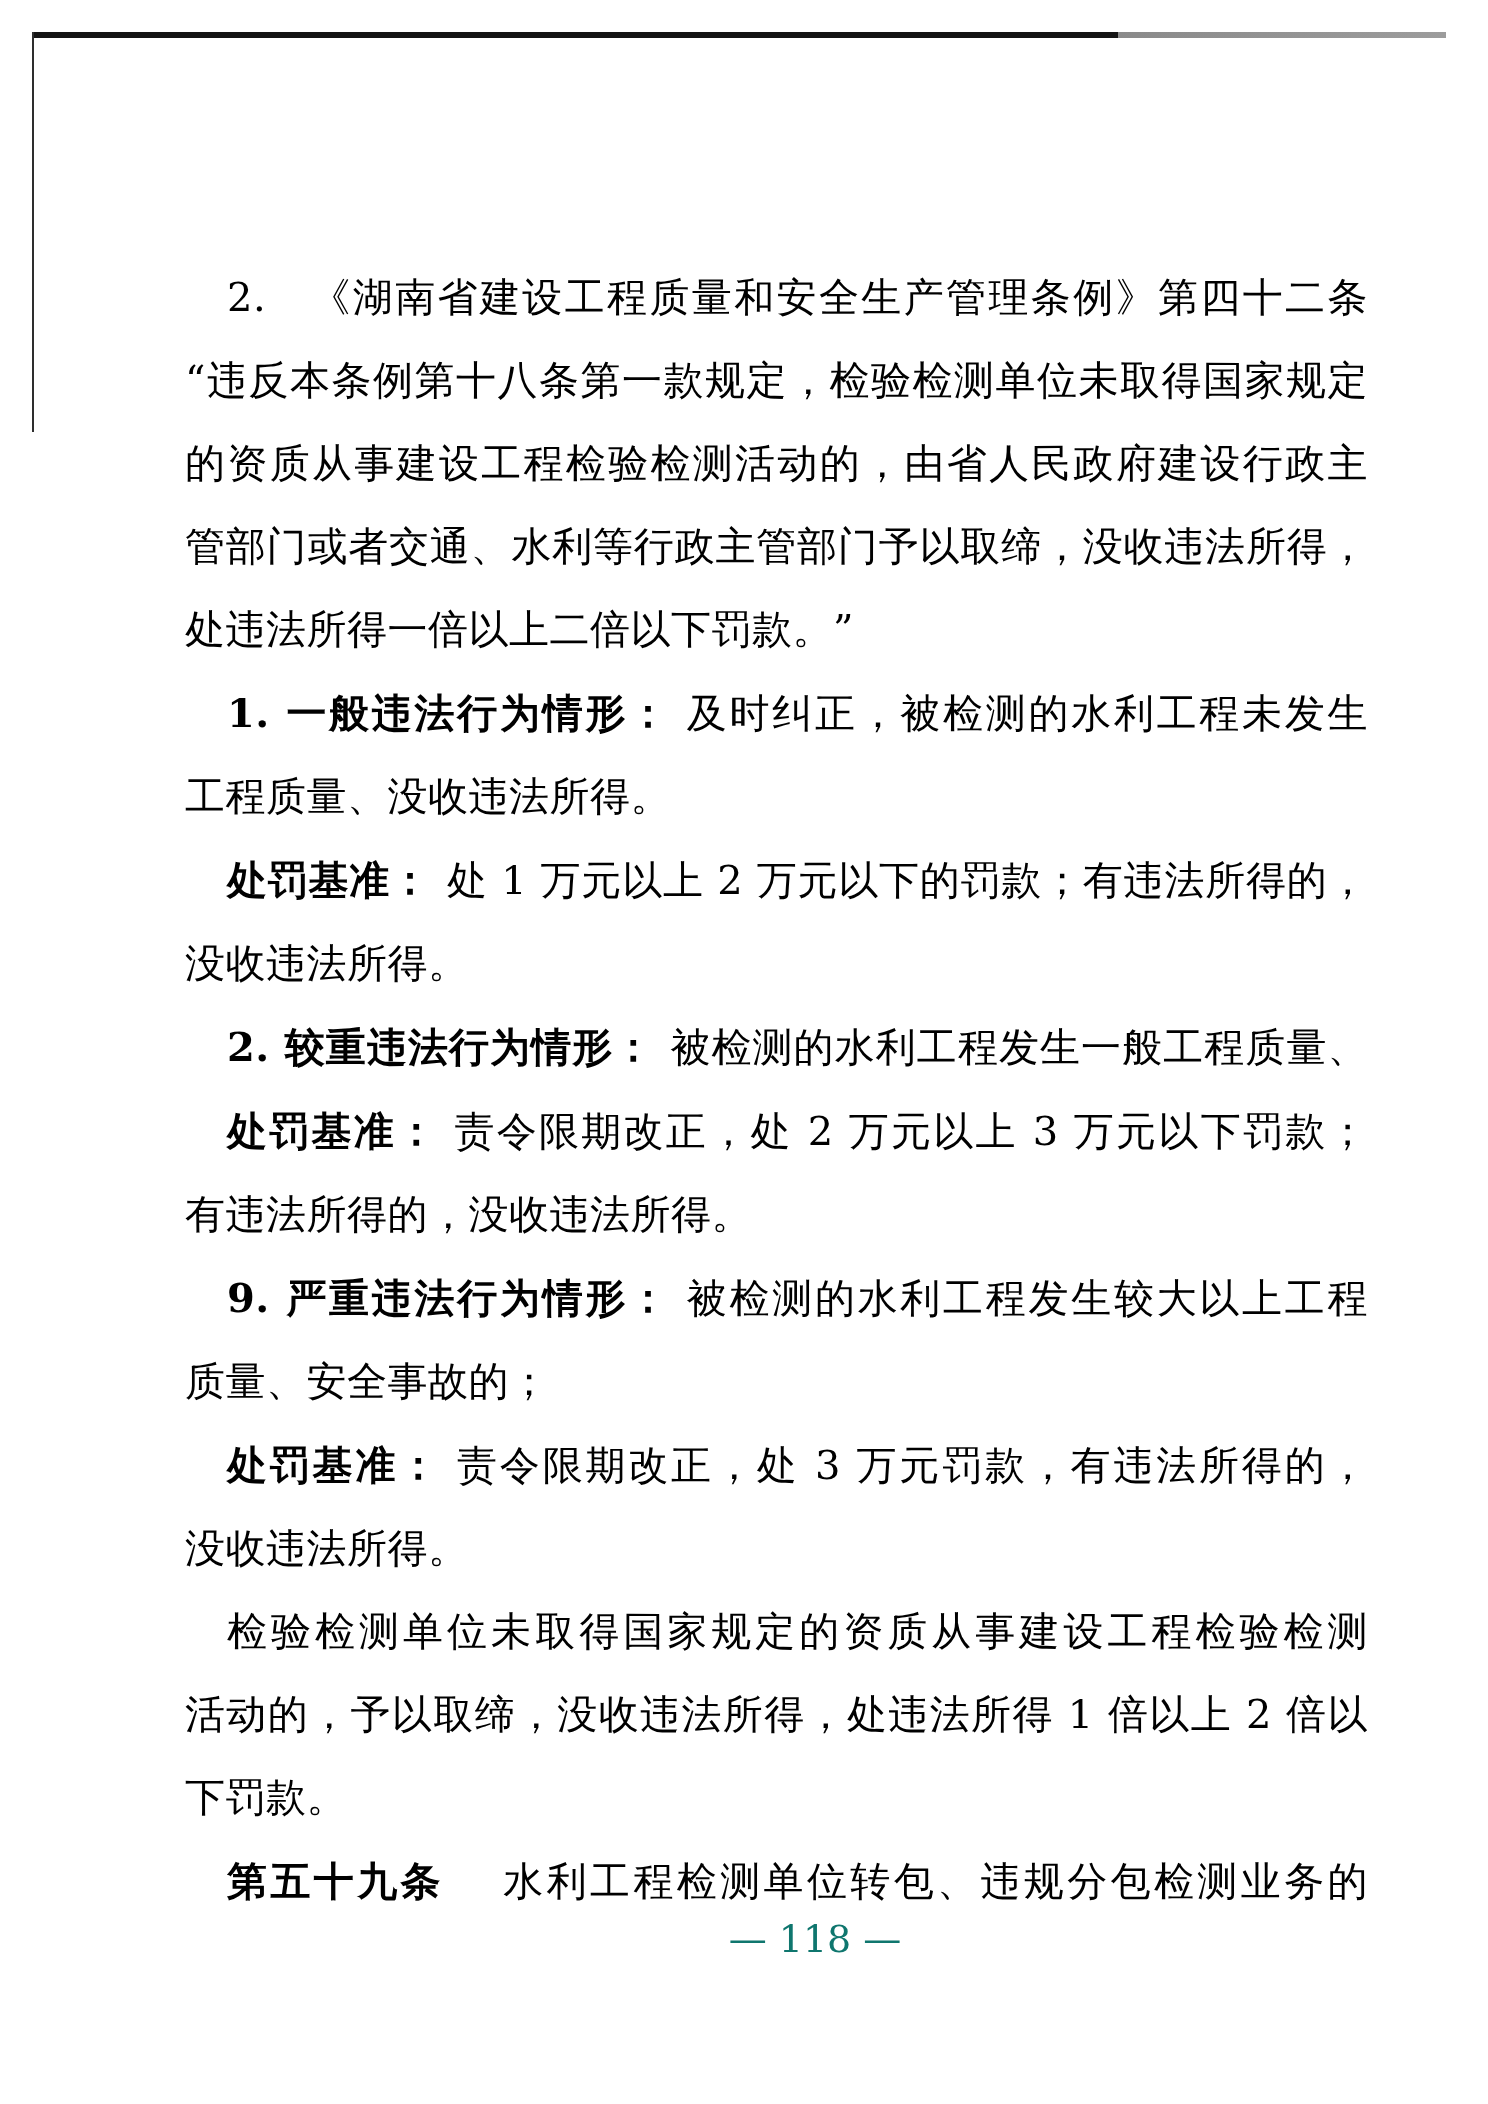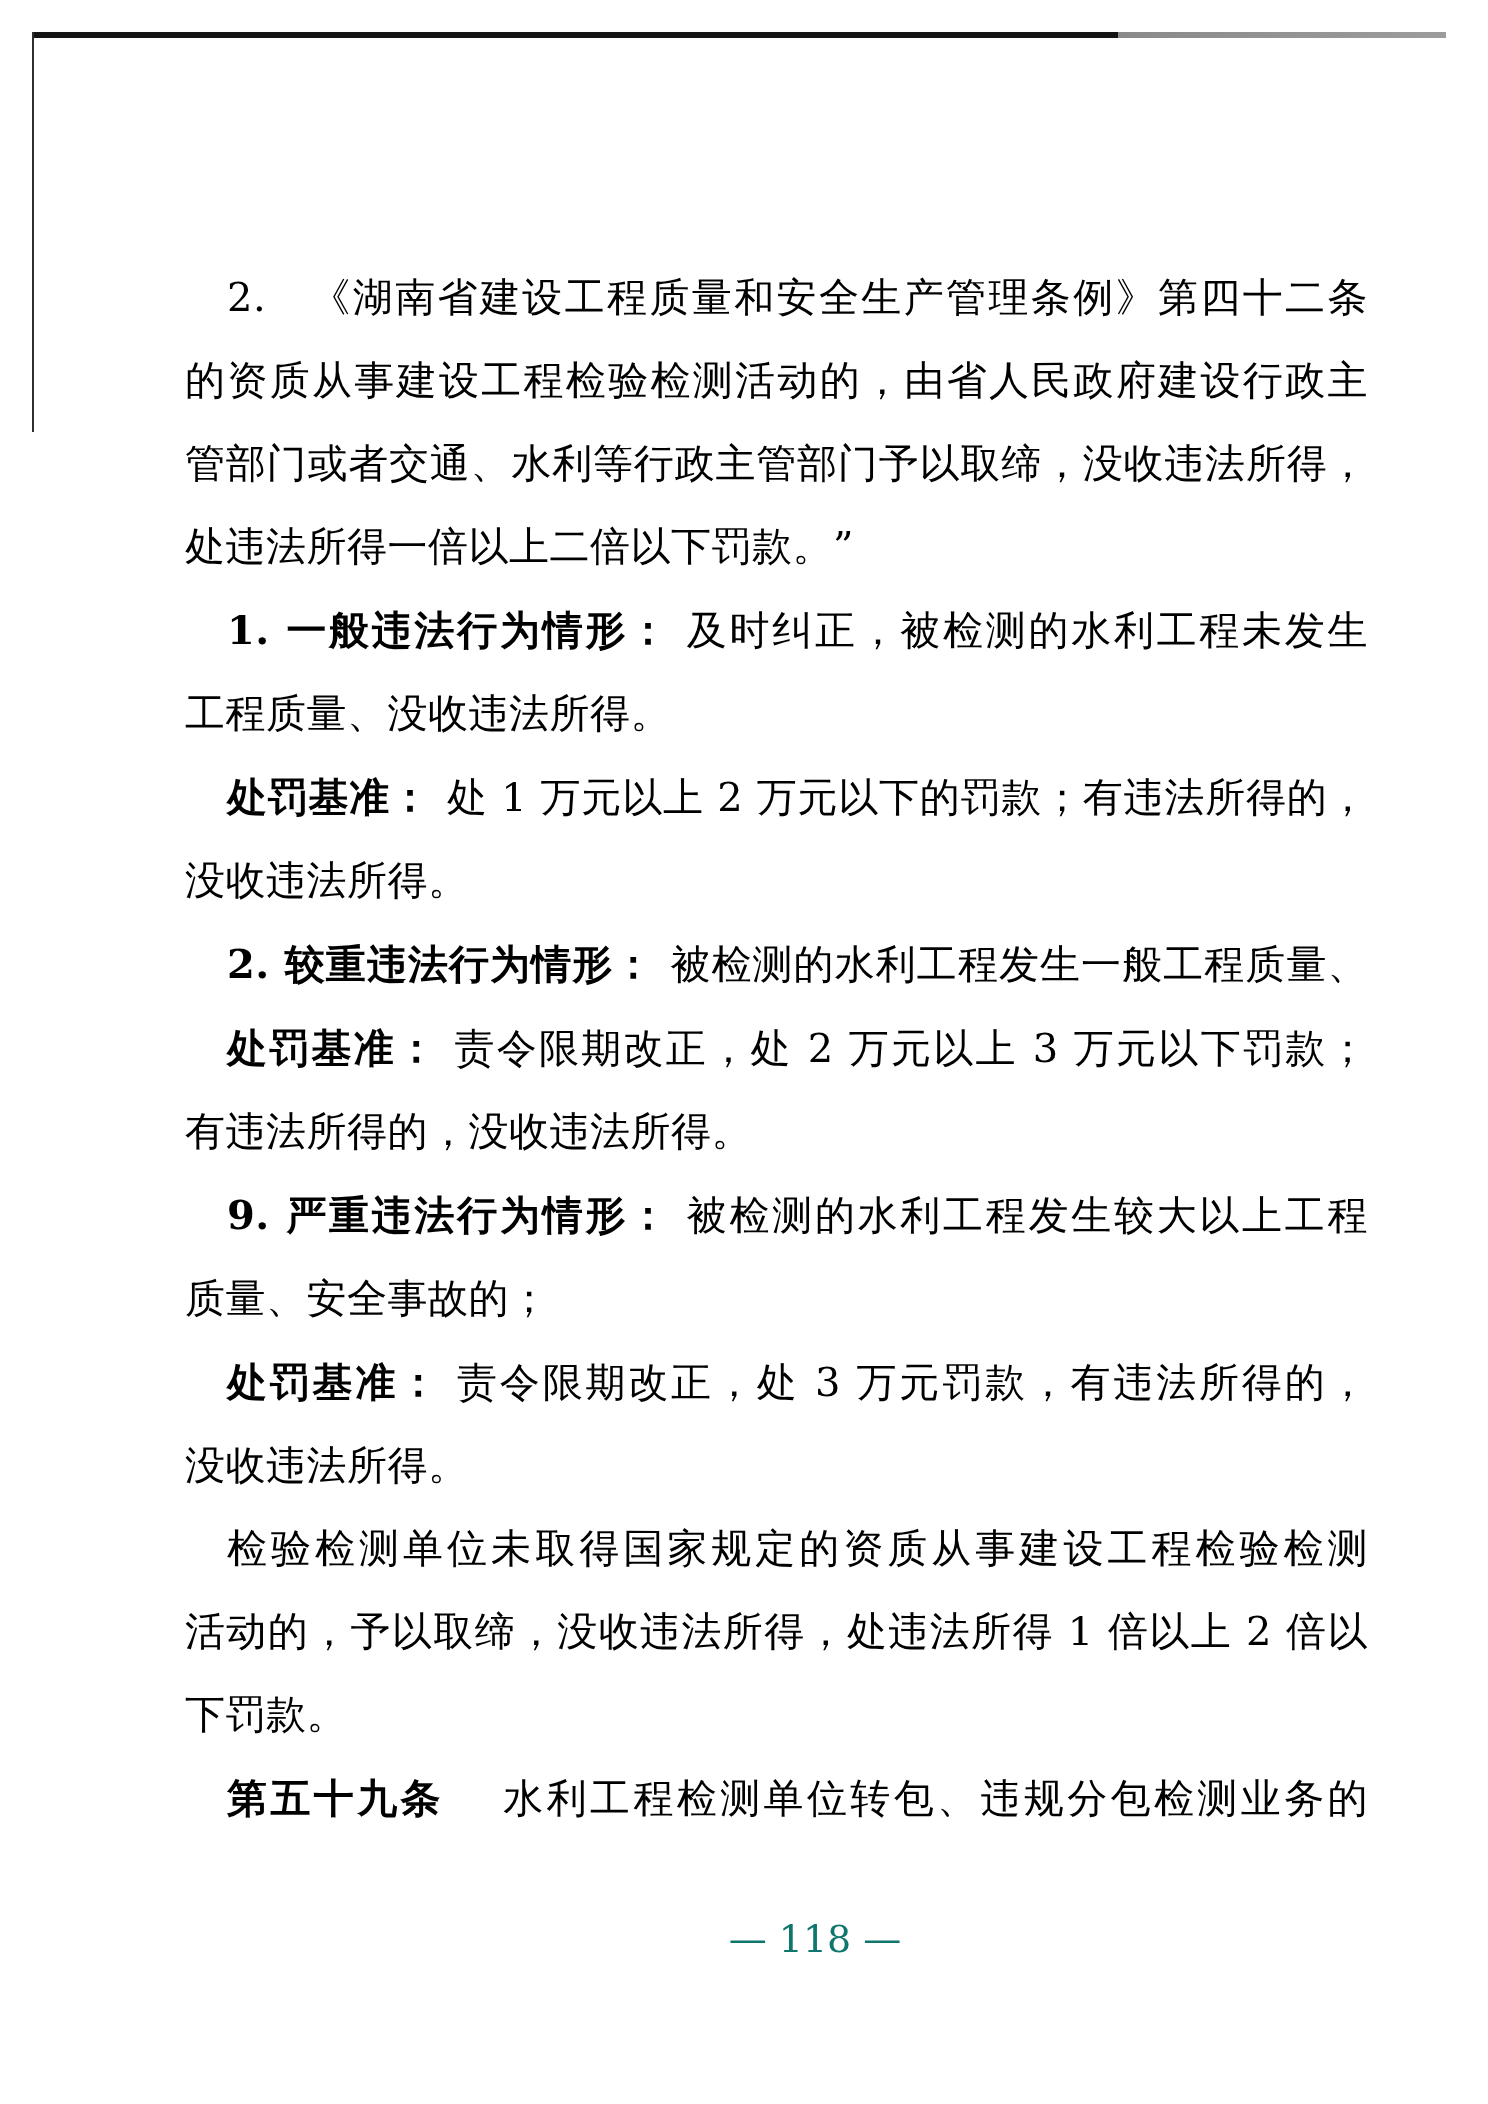--- a/index.html
+++ b/index.html
@@ -75,20 +75,21 @@
 </style>
 </head>
 <body>
 
 <div class="page">
   <div class="scan-top"></div>
   <div class="scan-left"></div>
 
   <div class="doc-body">
       <div class="line indent fill"><span class="seg">2.　《湖南省建设工程质量和安全生产管理条例》第四十二条</span></div>
+      <div class="line fill"><span class="seg">“违反本条例第十八条第一款规定，检验检测单位未取得国家规定</span></div>
       <div class="line fill"><span class="seg">的资质从事建设工程检验检测活动的，由省人民政府建设行政主</span></div>
       <div class="line fill"><span class="seg">管部门或者交通、水利等行政主管部门予以取缔，没收违法所得，</span></div>
       <div class="line"><span class="seg">处违法所得一倍以上二倍以下罚款。”</span></div>
       <div class="line indent fill"><span class="seg bold">1. 一般违法行为情形：</span><span class="seg">及时纠正，被检测的水利工程未发生</span></div>
       <div class="line"><span class="seg">工程质量、没收违法所得。</span></div>
       <div class="line indent fill"><span class="seg bold">处罚基准：</span><span class="seg">处 1 万元以上 2 万元以下的罚款；有违法所得的，</span></div>
       <div class="line"><span class="seg">没收违法所得。</span></div>
       <div class="line indent fill"><span class="seg bold">2. 较重违法行为情形：</span><span class="seg">被检测的水利工程发生一般工程质量、</span></div>
       <div class="line indent fill"><span class="seg bold">处罚基准：</span><span class="seg">责令限期改正，处 2 万元以上 3 万元以下罚款；</span></div>
       <div class="line"><span class="seg">有违法所得的，没收违法所得。</span></div>

